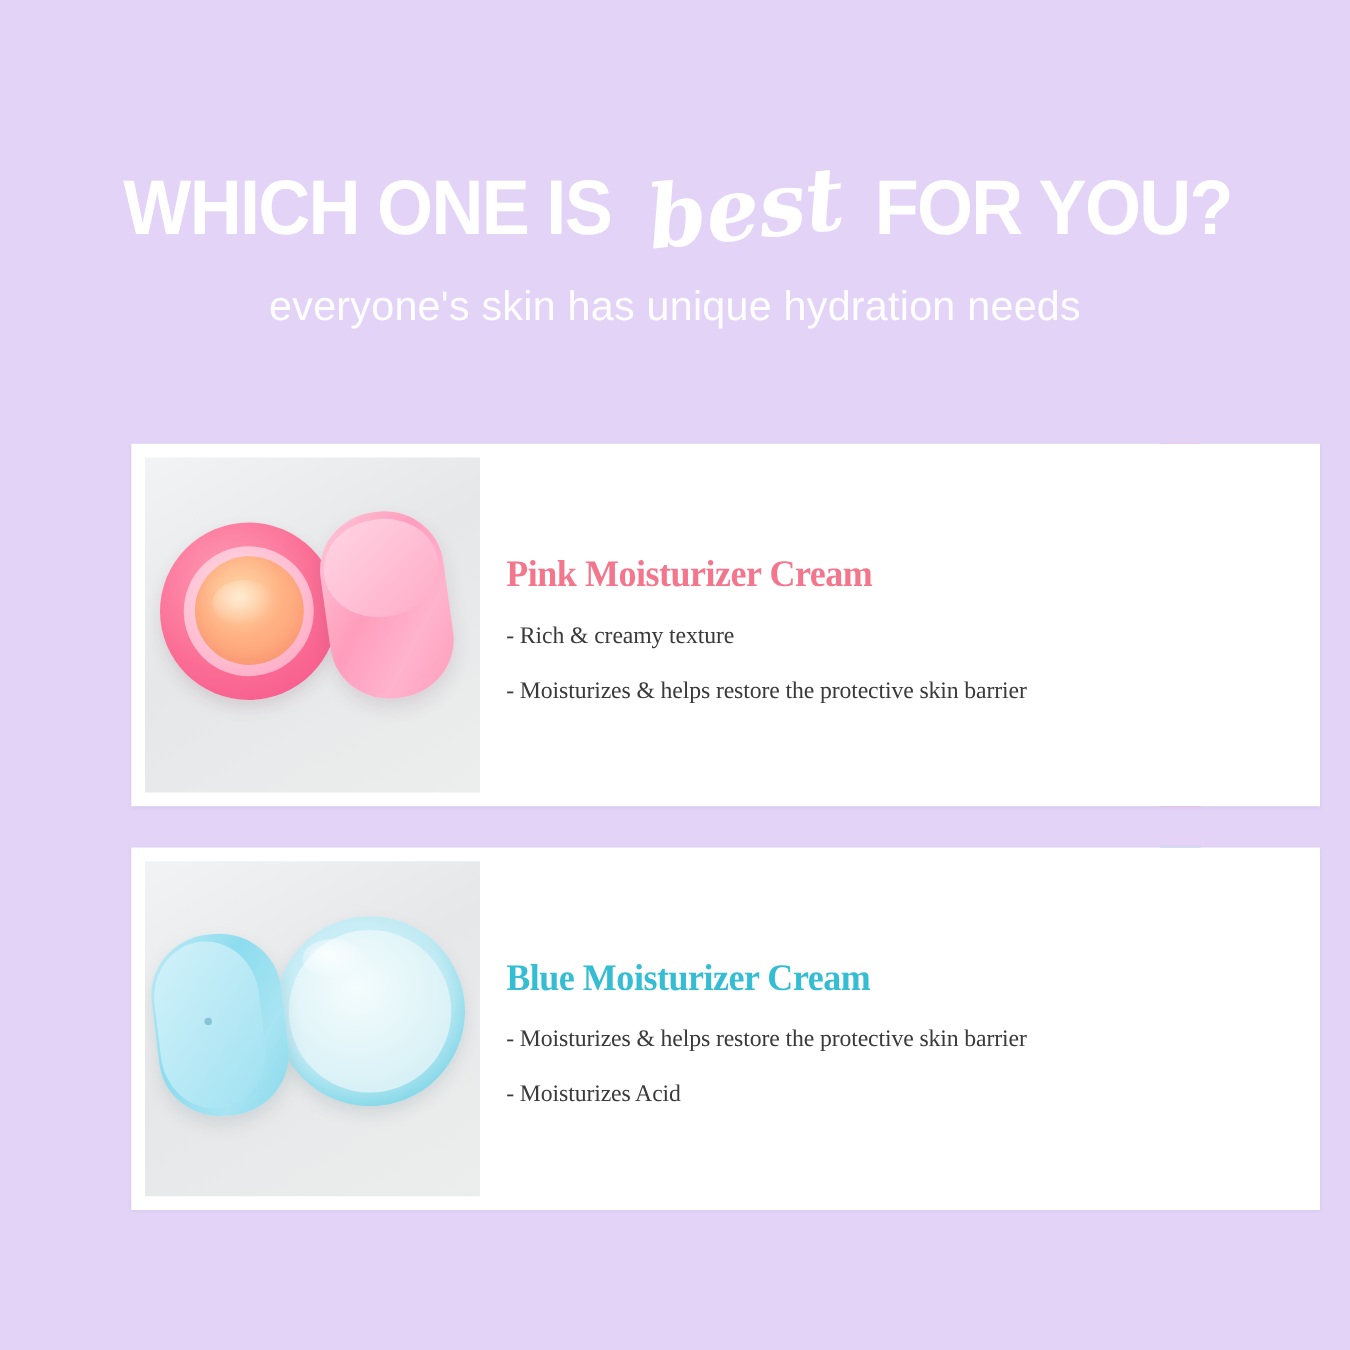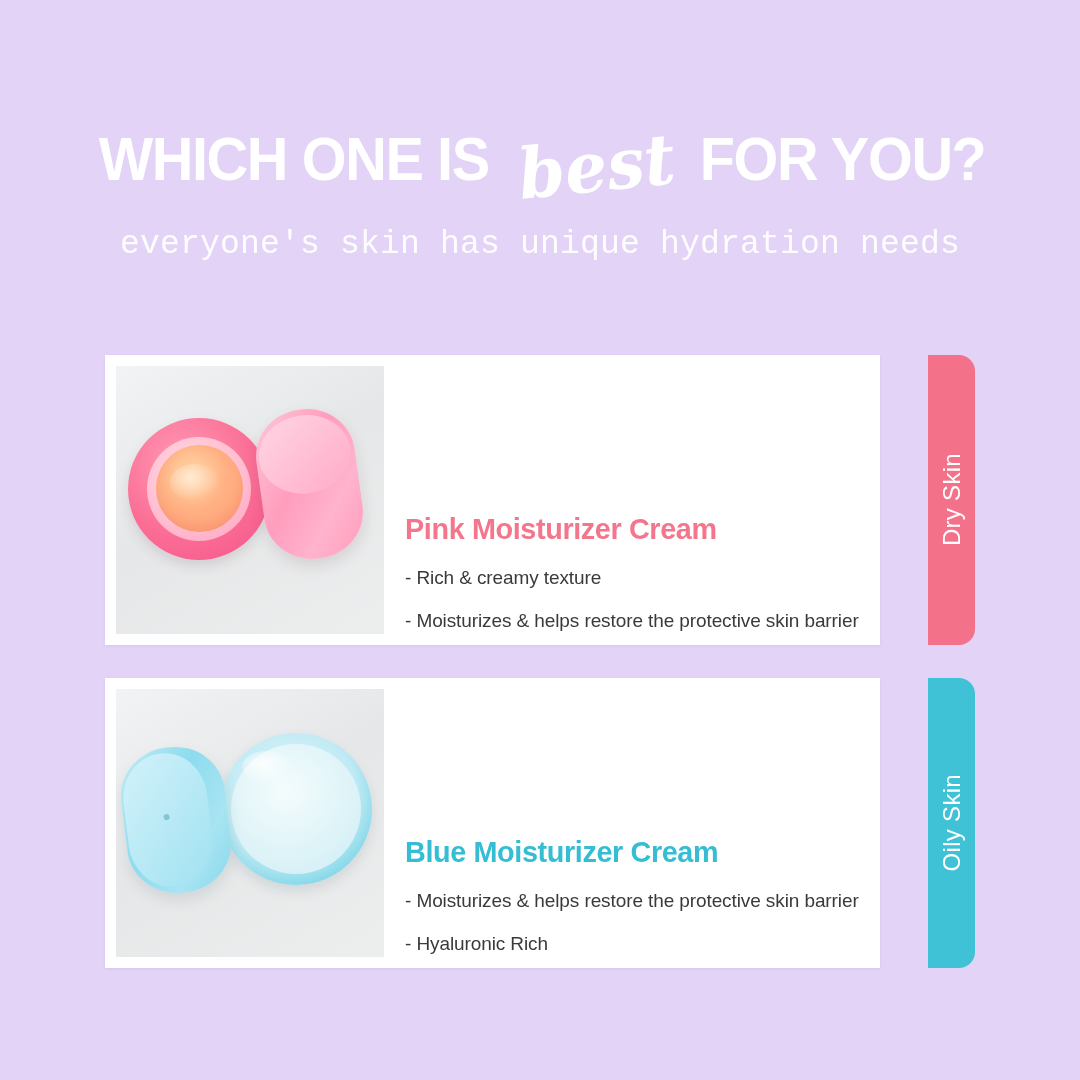--- a/index.html
+++ b/index.html
@@ -19,21 +19,21 @@
   .header {
     position: absolute;
     top: 0;
     left: 0;
     width: 1080px;
     padding-top: 128px;
     text-align: center;
   }
   .title-row {
     display: flex;
-    align-items: flex-start;
+    align-items: flex-end;
     justify-content: center;
     white-space: nowrap;
     line-height: 1;
   }
   .title-word {
     font-family: "Liberation Sans", sans-serif;
     font-weight: bold;
     font-size: 62px;
     letter-spacing: -1.5px;
     color: #ffffff;
@@ -52,45 +52,45 @@
     position: relative;
     top: 4px;
   }
   .subtitle {
     margin-top: 28px;
     font-size: 33px;
     color: #ffffff;
     letter-spacing: 0.2px;
     font-weight: normal;
     opacity: 0.96;
-    font-family: Liberation Mono, monospace;
   }
 
   
   .cards {
     position: absolute;
     top: 355px;
     left: 105px;
     width: 880px;
   }
   .card-wrap {
     position: relative;
     width: 870px;
     margin-bottom: 33px;
   }
   .card {
     position: relative;
-    width: 775px;
+    width: 951px;
     background: #ffffff;
     display: flex;
-    align-items: flex-end;
+    align-items: center;
     padding: 11px;
     box-sizing: border-box;
     z-index: 2;
     box-shadow: 0 1px 3px rgba(120,100,160,0.10);
+    font-family: Liberation Serif, serif;
   }
   .card-media {
     width: 268px;
     height: 268px;
     flex: 0 0 268px;
     position: relative;
     overflow: hidden;
     background: linear-gradient(150deg,#f2f3f4 0%,#e6e7e8 45%,#eceded 100%);
   }
   .card-body {
@@ -284,18 +284,18 @@
     <div class="card">
       <div class="card-media">
         <div class="jar-scene">
           <div class="blue-base"></div>
           <div class="blue-lid"></div>
         </div>
       </div>
       <div class="card-body">
         <h2 class="card-title" style="color:#35BDD4;">Blue Moisturizer Cream</h2>
         <p class="feature">- Moisturizes &amp; helps restore the protective skin barrier</p>
-        <p class="feature">- Hyaluronic Rich</p>
+        <p class="feature">- Moisturizes Acid</p>
       </div>
     </div>
   </div>
 
 </div>
 
 </body></html>

